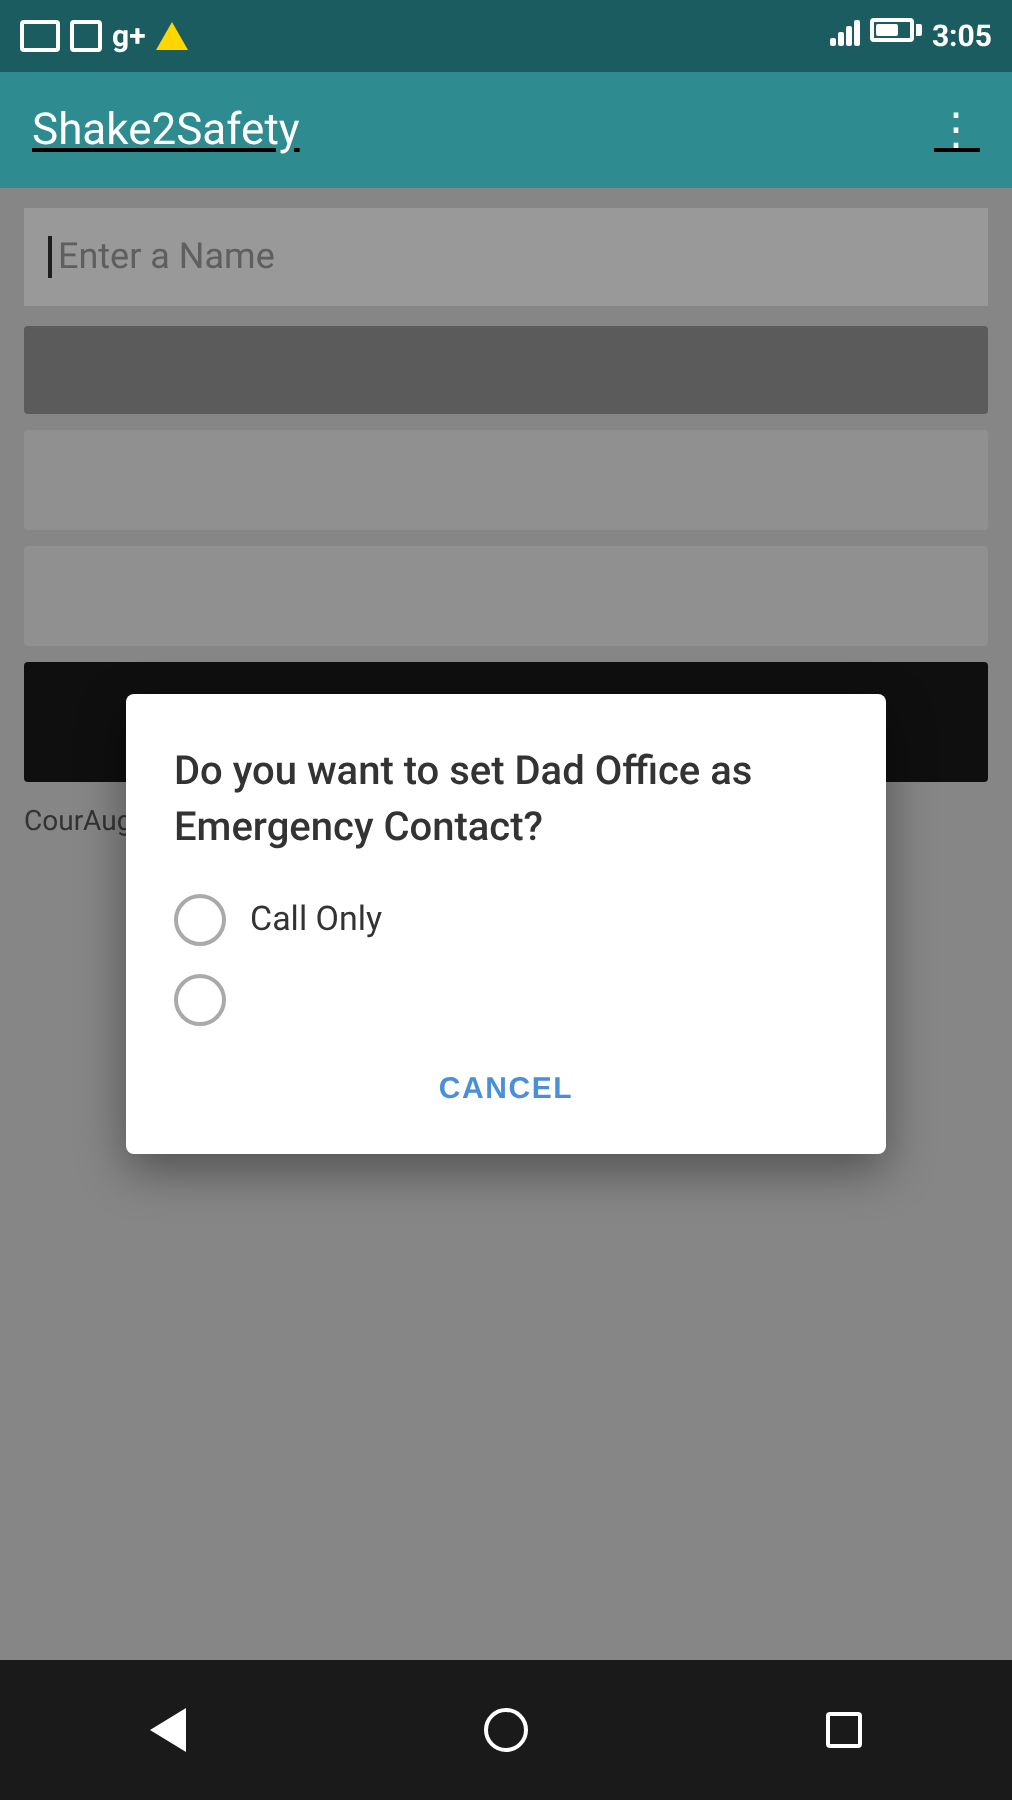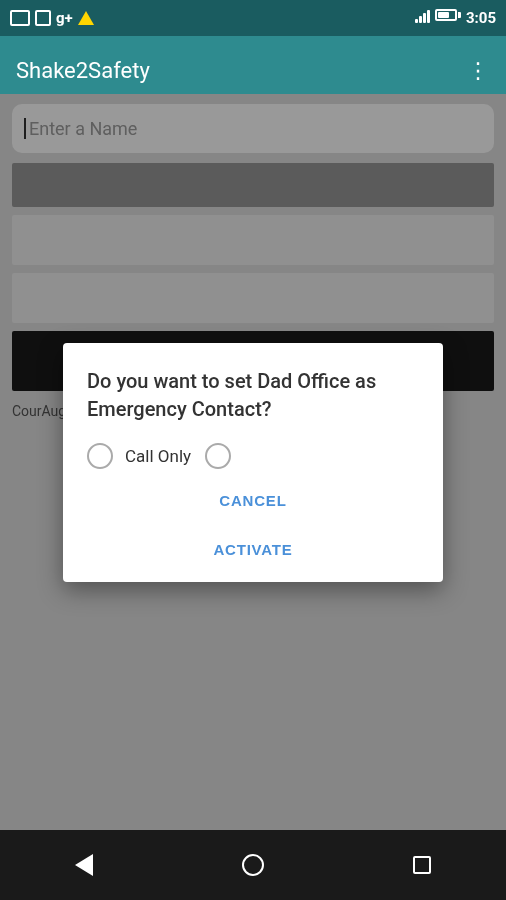--- a/index.html
+++ b/index.html
@@ -104,26 +104,27 @@
     .battery-tip {
       width: 3px;
       height: 6px;
       background: white;
       border-radius: 0 1px 1px 0;
     }
 
     
     .toolbar {
       width: 100%;
-      height: 68px;
+      height: 58px;
       background: #2e8b8f;
       display: flex;
       align-items: center;
       justify-content: space-between;
       padding: 0 16px;
+      text-decoration: underline;
     }
 
     .toolbar-title {
       color: white;
       font-size: 22px;
       font-weight: 400;
     }
 
     .toolbar-menu {
       color: white;
@@ -141,21 +142,21 @@
       right: 0;
       bottom: 70px;
       background: #e0e0e0;
       padding: 10px 12px;
     }
 
     .name-input-area {
       background: white;
       padding: 14px 12px;
       margin-bottom: 10px;
-      border-radius: 10px;
+      border-radius: 0;
     }
 
     .name-input-placeholder {
       color: #9e9e9e;
       font-size: 18px;
       border-left: 2px solid #333;
       padding-left: 3px;
     }
 
     .bg-item {
@@ -204,21 +205,21 @@
     .dialog-title {
       font-size: 20px;
       font-weight: 500;
       color: #333;
       line-height: 1.4;
       margin-bottom: 20px;
     }
 
     .radio-group {
       display: flex;
-      flex-direction: row;
+      flex-direction: column;
       gap: 14px;
       margin-bottom: 7px;
     }
 
     .radio-item {
       display: flex;
       align-items: center;
       gap: 12px;
       cursor: pointer;
     }
@@ -393,21 +394,20 @@
 
       <div class="radio-item">
         <div class="radio-circle"></div>
       </div>
 
 
     </div>
 
     <div class="dialog-actions">
       <button class="dialog-btn btn-cancel">CANCEL</button>
-      <button class="dialog-btn btn-activate">ACTIVATE</button>
     </div>
   </div>
 </div>
 
 <div class="nav-bar">
   <div class="nav-btn">
     <div class="triangle-left"></div>
   </div>
   <div class="nav-btn">
     <div class="circle-home"></div>

